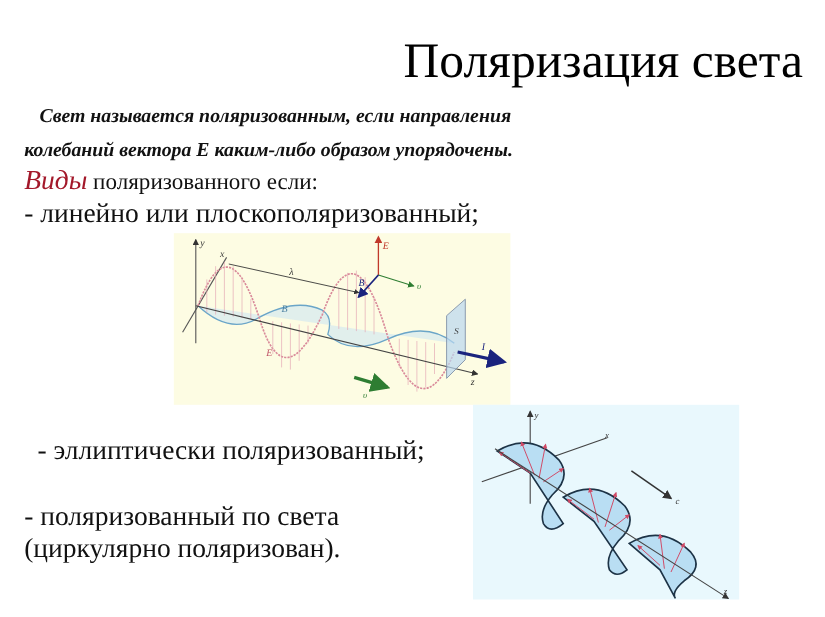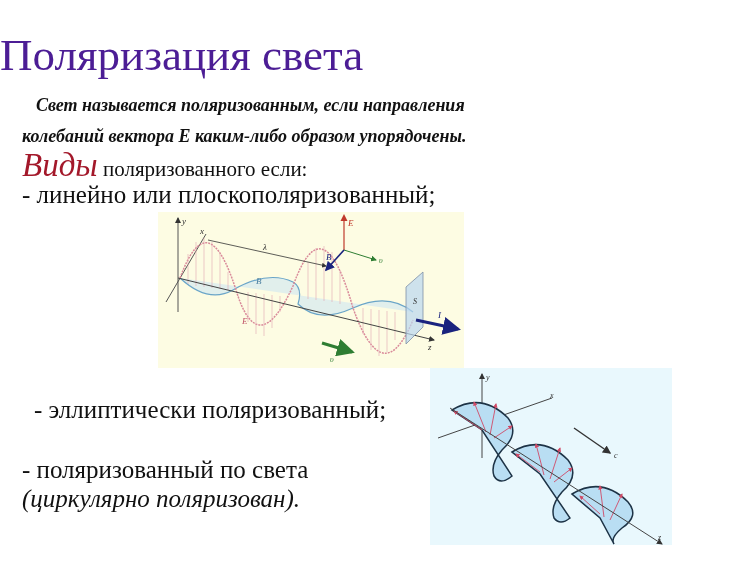--- a/index.html
+++ b/index.html
@@ -1,24 +1,24 @@
 <!DOCTYPE html>
 <html><head>
   <meta charset="utf-8">
   <style>
     html, body { margin:0; padding:0; }
     body { width:750px; height:561px; background:#ffffff; position:relative; overflow:hidden;
            font-family:"Liberation Serif", "DejaVu Serif", serif; color:#111; }
-    .title { position:absolute; left:0; top:28px; width:730px; text-align:left;
-             font-size:45px; line-height:54px; color:#4c1d95; }
+    .title { position:absolute; left:0; top:28px; width:730px; text-align:right;
+             font-size:45px; line-height:54px; color:#000000; }
     .defn { position:absolute; left:22px; top:90px; width:720px; font-size:18px; line-height:31px;
             font-weight:bold; font-style:italic; }
     .defn .l1 { padding-left:14px; display:block; }
     .kinds { position:absolute; left:22px; top:151px; font-size:21px; line-height:28px; }
-    .kinds .hl { color:#a3182a; font-style:italic; font-size:33px; }
+    .kinds .hl { color:#a3182a; font-style:italic; font-size:25px; }
     .item { position:absolute; left:22px; font-size:25px; line-height:28px; white-space:nowrap; }
     .fig1 { position:absolute; left:158px; top:212px; width:306px; height:156px; background:#fdfce3; }
     .fig2 { position:absolute; left:430px; top:368px; width:242px; height:177px; background:#e9f8fd; }
     svg text { font-family:"Liberation Serif", serif; font-style:italic; }
   </style>
 </head>
 <body>
 
 <div class="title">Поляризация света</div>
 
@@ -27,21 +27,21 @@
   <span>колебаний вектора Е каким-либо образом упорядочены.</span>
 </div>
 
 <div class="kinds">
   <span class="hl">Виды</span><span> поляризованного если:</span>
 </div>
 
 <div class="item" style="top:181px;">- линейно  или плоскополяризованный;</div>
 <div class="item" style="top:396px;margin-left:12px;">- эллиптически поляризованный;</div>
 <div class="item" style="top:456px;">- поляризованный по света</div>
-<div class="item" style="top:485px;font-style:italic;"> (циркулярно поляризован).</div>
+<div class="item" style="top:485px;"> (циркулярно поляризован).</div>
 
 <div class="fig1">
   <svg width="306" height="156" viewBox="0 0 306 156">
     <defs>
       <marker id="ah" markerWidth="6" markerHeight="6" refX="5" refY="3" orient="auto">
           <path d="M0,0 L6,3 L0,6 z" fill="#333"></path>
         </marker>
       <marker id="ahb" markerWidth="6" markerHeight="6" refX="5" refY="3" orient="auto">
           <path d="M0,0 L6,3 L0,6 z" fill="#1a237e"></path>
         </marker>

